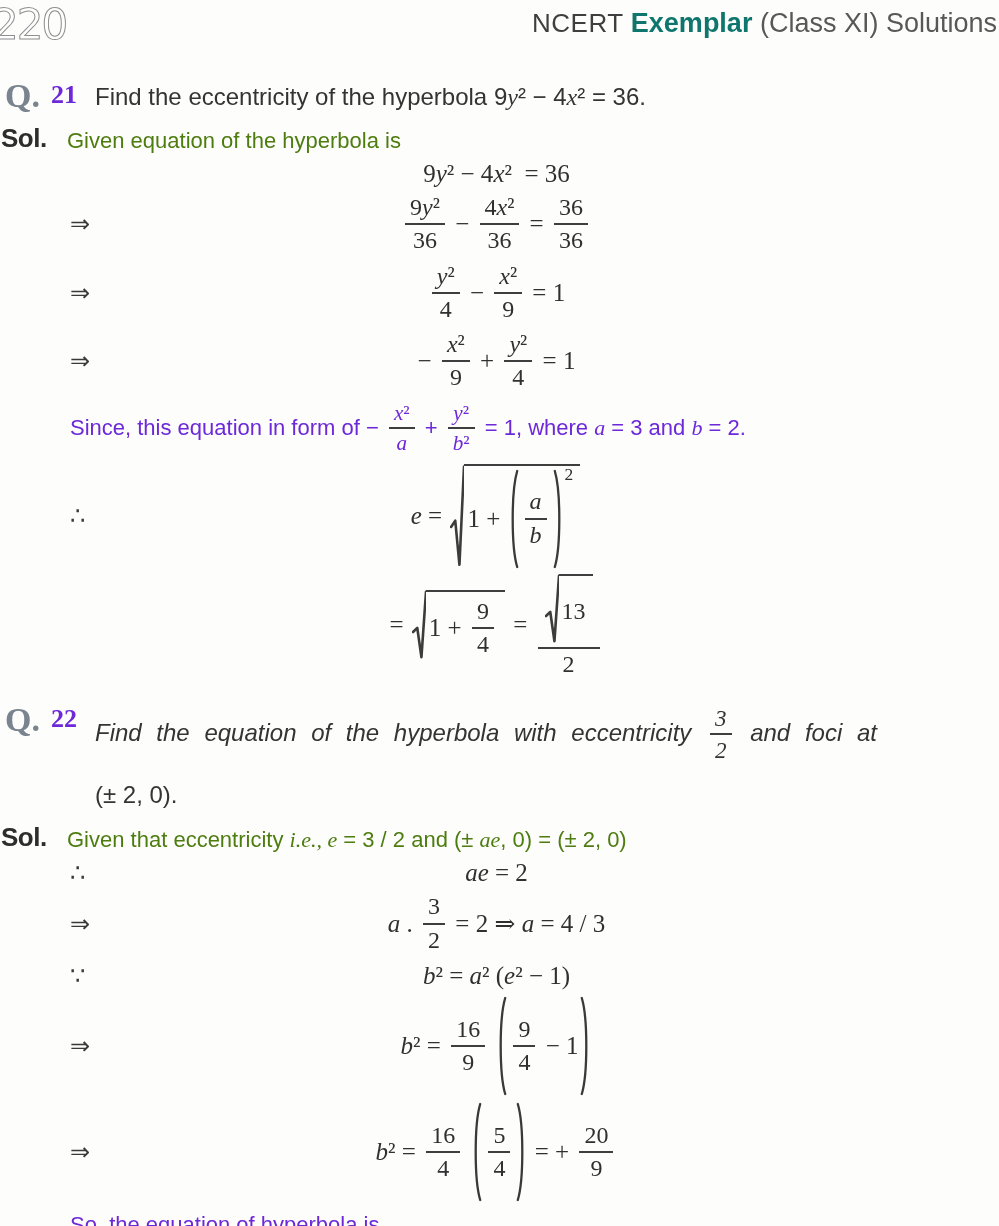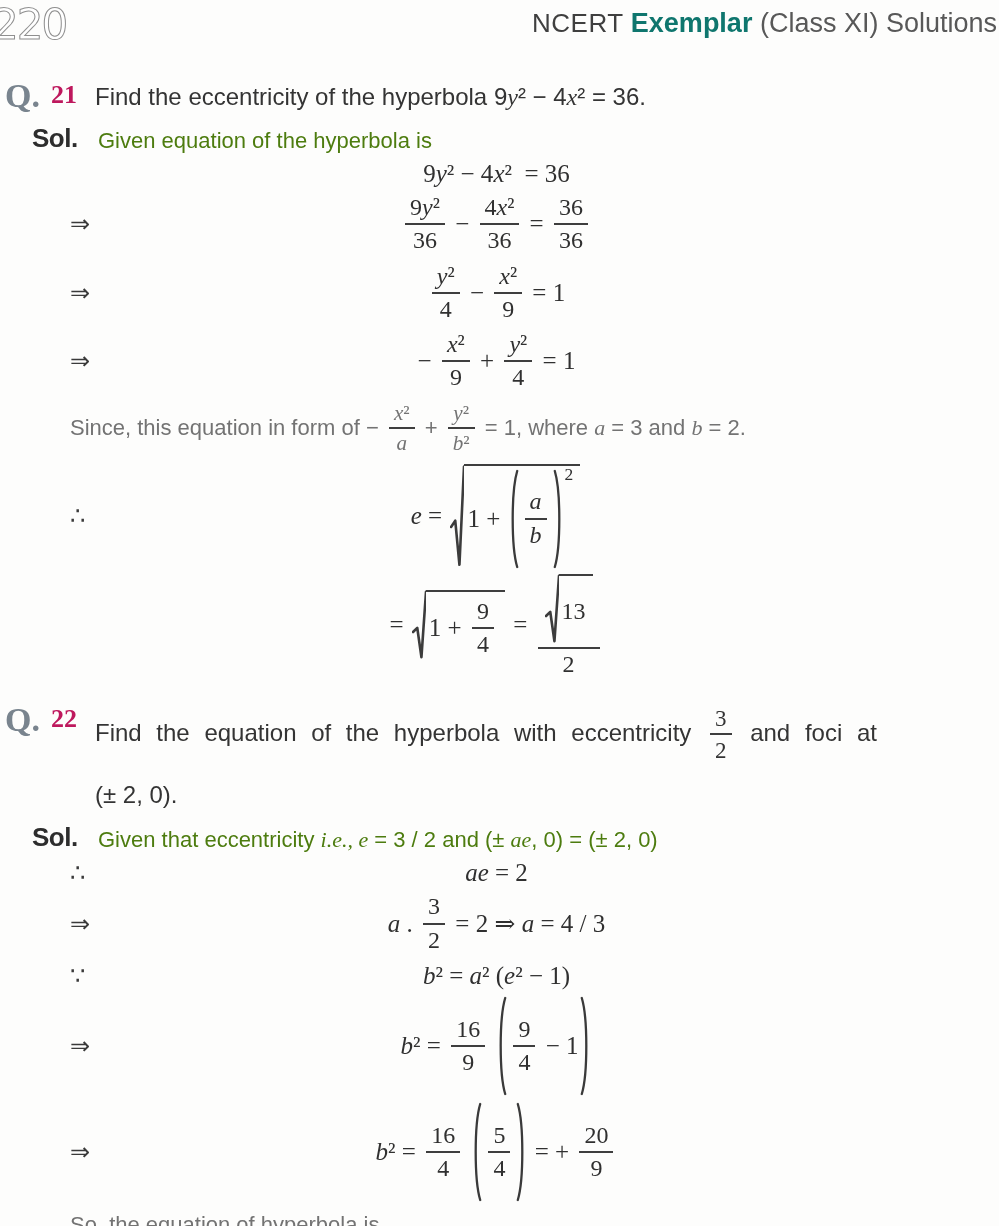--- a/index.html
+++ b/index.html
@@ -15,35 +15,35 @@
   }
   .head-title{font-size:27px;line-height:1.25;padding-top:3px;color:#4b4b4b;white-space:pre;}
   .ht-n{font-size:26px;letter-spacing:.5px;color:#3f3f3f;}
   .ht-b{font-weight:700;color:#0f766e;}
   .ht-r{color:#585858;}
   
   .q-row{display:flex;align-items:flex-start;}
   .q-row.q21{margin-top:34px;}
   .q-row.q22{margin-top:26px;}
   .q-label{flex:0 0 46px;padding-left:5px;font-family:"Liberation Serif","DejaVu Serif",serif;font-weight:700;font-size:34px;line-height:.95;color:#79848e;}
-  .q-num{flex:0 0 44px;font-family:"Liberation Serif","DejaVu Serif",serif;font-weight:700;font-size:26px;line-height:1.15;color:#be185d;}
+  .q-num{flex:0 0 44px;font-family:"Liberation Serif","DejaVu Serif",serif;font-weight:700;font-size:26px;line-height:1.15;color:#6d28d9;}
   .q-text{flex:1;font-size:24px;line-height:1.3;color:#343434;padding-top:1px;}
   .qline{white-space:pre;display:block;}
-  .wide{word-spacing:8px;}
+  .wide{word-spacing:8px;font-style:italic;}
   .qline2{margin-top:16px;}
   
-  .sol-row{display:flex;align-items:flex-start;margin-top:12px;padding-left:31px;}
+  .sol-row{display:flex;align-items:flex-start;margin-top:12px;}
   .sol-label{flex:0 0 66px;padding-left:1px;font-weight:700;font-size:26px;line-height:1;color:#2d2d2d;letter-spacing:-.5px;}
   .sol-text{font-size:22px;padding-top:3px;color:#4d7c0f;white-space:pre;display:flex;align-items:center;}
   
   .eq-row{display:flex;align-items:center;margin-top:6px;}
   .eq-sym{flex:0 0 52px;margin-left:70px;font-size:24px;color:#3a3a3a;}
   .eq-main{flex:1;display:flex;justify-content:center;padding-right:128px;}
   .eq{display:inline-flex;align-items:center;white-space:pre;font-family:"Liberation Serif","DejaVu Serif",serif;font-size:25px;color:#303030;}
-  .text-line{padding-left:70px;font-size:22px;display:flex;align-items:center;white-space:pre;color:#737373;}
+  .text-line{padding-left:70px;font-size:22px;display:flex;align-items:center;white-space:pre;color:#6d28d9;}
   .mt-10{margin-top:10px;}.mt-8{margin-top:8px;}.mt-14{margin-top:14px;}.mt-4{margin-top:4px;}
   
   .mi{font-family:"Liberation Serif","DejaVu Serif",serif;font-style:italic;}
   .text-line .frac,.qline .frac,.sol-text .frac{font-family:"Liberation Serif","DejaVu Serif",serif;}
   .frac{display:inline-flex;flex-direction:column;align-items:center;vertical-align:middle;margin:0 4px;line-height:1.05;font-size:.96em;}
   .fnum,.fden{display:inline-flex;align-items:center;justify-content:center;white-space:pre;}
   .fnum{padding:1px 5px 3px;}
   .fden{padding:3px 5px 1px;}
   .fbar{align-self:stretch;height:0;border-bottom:2px solid #3e3e3e;}
   .sqrt{display:inline-flex;align-items:stretch;margin:0 2px;}

